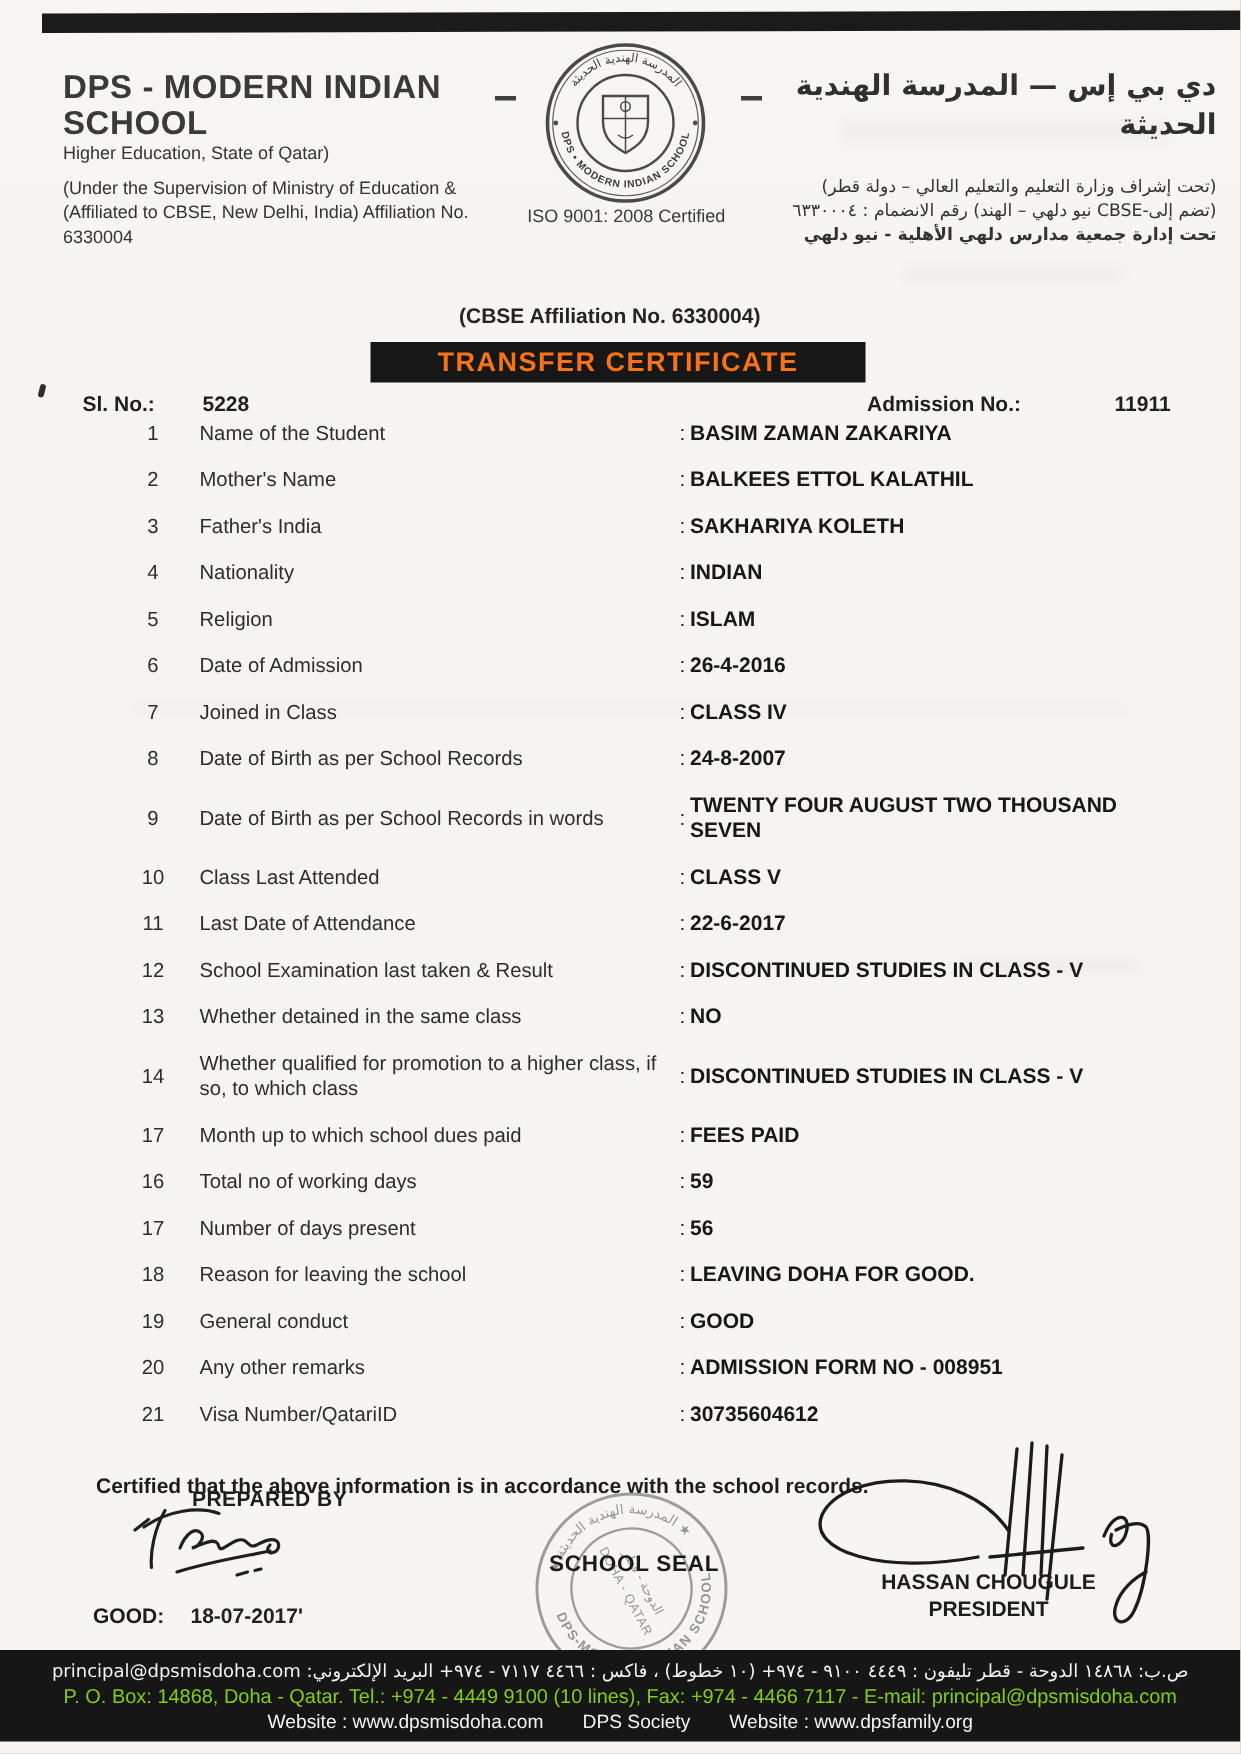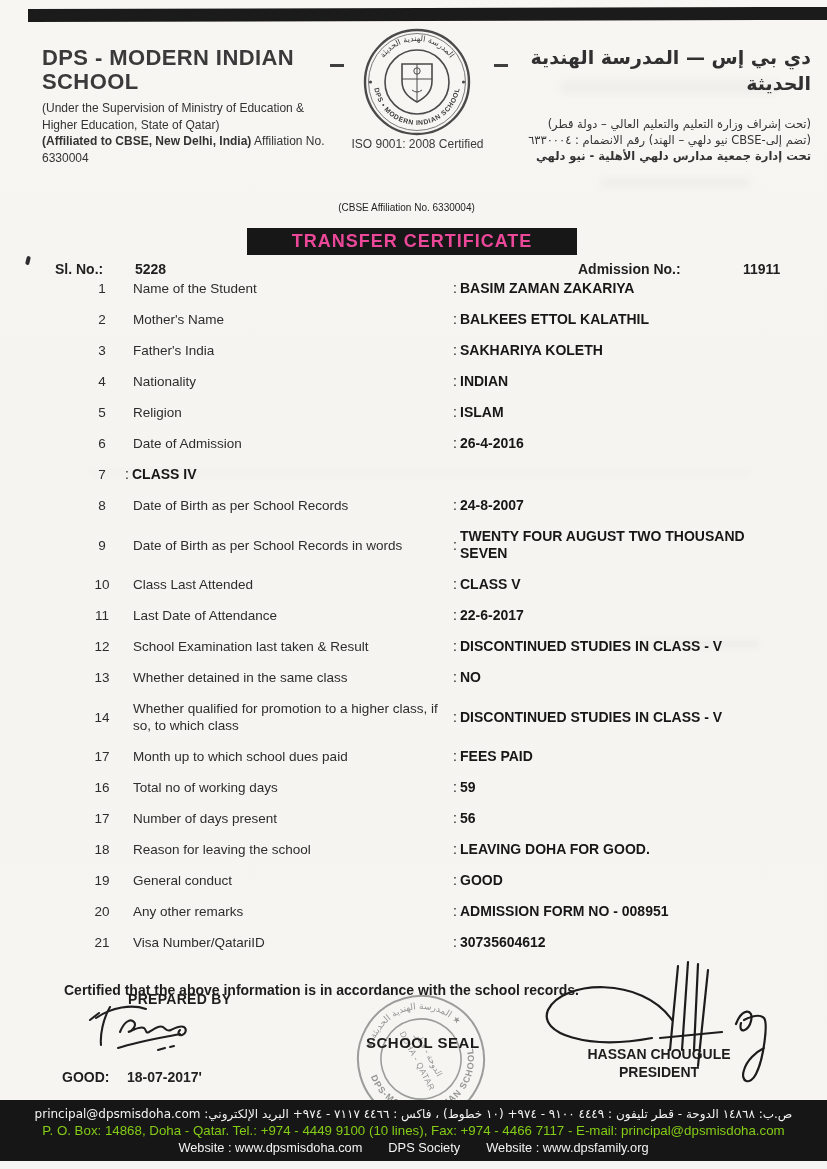--- a/index.html
+++ b/index.html
@@ -8,35 +8,35 @@
     background:linear-gradient(180deg,#f7f6f3 0%,#f5f4f1 40%,#f6f5f2 100%);
     overflow:hidden;font-family:"Liberation Sans",sans-serif;color:#2b2b2b;
   }
   
   .top-bar{position:absolute;left:28px;top:8px;width:799px;height:13px;background:#1b1b1b;transform:rotate(-0.15deg);}
   
   .hdr-en{position:absolute;left:42px;top:46px;width:320px;}
   .hdr-en .name{font-size:22px;font-weight:700;letter-spacing:.4px;color:#3a3a3a;line-height:24px;}
   .hdr-en .sub{font-size:12px;line-height:16.5px;color:#333;margin-top:0;}
   .hdr-en .sub.first{margin-top:6px;}
-  .b{font-weight:700;}
+  .b{font-weight:400;}
   .logo-wrap{position:absolute;left:362px;top:26px;width:110px;height:112px;}
   .dash{position:absolute;height:2.5px;background:#3f3f3f;}
   .dash.l{left:330px;top:64px;width:14px;}
   .dash.r{left:494px;top:64px;width:14px;}
   .iso{position:absolute;left:315px;top:137px;width:205px;text-align:center;font-size:12px;color:#3a3a3a;}
   .hdr-ar{position:absolute;right:16px;top:44px;width:345px;text-align:right;direction:rtl;font-family:"DejaVu Sans",sans-serif;}
   .hdr-ar .title{font-size:19px;font-weight:700;color:#303030;line-height:26px;}
   .hdr-ar .sub{font-size:11.5px;line-height:16px;color:#333;}
   .hdr-ar .sub.first{margin-top:20px;}
   .hdr-ar .sub.bold{font-weight:700;}
   
-  .cbse{position:absolute;left:0;top:202px;width:813px;text-align:center;font-size:10px;font-weight:400;color:#242424;}
+  .cbse{position:absolute;left:0;top:202px;width:813px;text-align:center;font-size:14px;font-weight:700;color:#242424;}
   .tc-bar{position:absolute;left:247px;top:228px;width:330px;height:27px;background:#171717;display:flex;align-items:center;justify-content:center;}
-  .tc-bar span{color:#ec4899;font-size:18px;font-weight:700;letter-spacing:1px;}
+  .tc-bar span{color:#f97316;font-size:18px;font-weight:700;letter-spacing:1px;}
   
   .meta{position:absolute;left:0;top:261px;width:755px;height:20px;font-size:14px;font-weight:700;color:#1f1f1f;}
   .meta .sl-label{position:absolute;left:55px;}
   .meta .sl-val{position:absolute;left:135px;}
   .meta .adm-label{position:absolute;left:578px;}
   .meta .adm-val{position:absolute;left:723px;margin-left:20px;}
   .pen-mark{position:absolute;left:26px;top:256px;width:4px;height:9px;background:#2e2e2e;border-radius:2px;transform:rotate(14deg);}
   
   .rows{position:absolute;left:0;top:280px;width:827px;}
   .row{display:flex;align-items:center;margin-bottom:14px;line-height:17px;}
@@ -70,22 +70,22 @@
 </style>
 </head>
 <body>
 
 <div class="page">
 
   <div class="top-bar"></div>
 
   <div class="hdr-en">
     <div class="name">DPS - MODERN INDIAN SCHOOL</div>
+    <div class="sub">Higher Education, State of Qatar)</div>
     <div class="sub first">(Under the Supervision of Ministry of Education &amp;</div>
-    <div class="sub">Higher Education, State of Qatar)</div>
     <div class="sub"><span class="b">(Affiliated to CBSE, New Delhi, India)</span><span> Affiliation No. 6330004</span></div>
   </div>
 
   <div class="logo-wrap">
     <svg width="110" height="112" viewBox="0 0 110 110">
       <defs>
         <path id="logo-arc-bottom" d="M 12,55 A 43,43 0 0,0 98,55"></path>
         <path id="logo-arc-top" d="M 14,55 A 41,41 0 0,1 96,55"></path>
       </defs>
       <circle cx="55" cy="55" r="52" fill="none" stroke="#4a4a4a" stroke-width="2.4"></circle>
@@ -164,20 +164,21 @@
 
     <div class="row">
       <div class="row-no">6</div>
       <div class="row-label">Date of Admission</div>
       <div class="row-colon">:</div>
       <div class="row-value">26-4-2016</div>
     </div>
 
     <div class="row">
       <div class="row-no">7</div>
+      <div class="row-label">Joined in Class</div>
       <div class="row-colon">:</div>
       <div class="row-value">CLASS IV</div>
     </div>
 
     <div class="row">
       <div class="row-no">8</div>
       <div class="row-label">Date of Birth as per School Records</div>
       <div class="row-colon">:</div>
       <div class="row-value">24-8-2007</div>
     </div>

